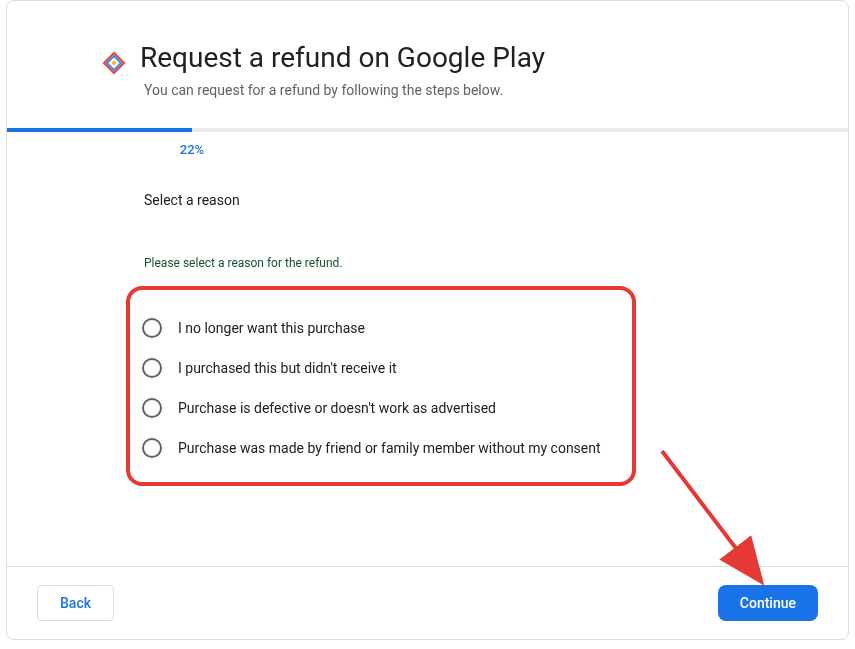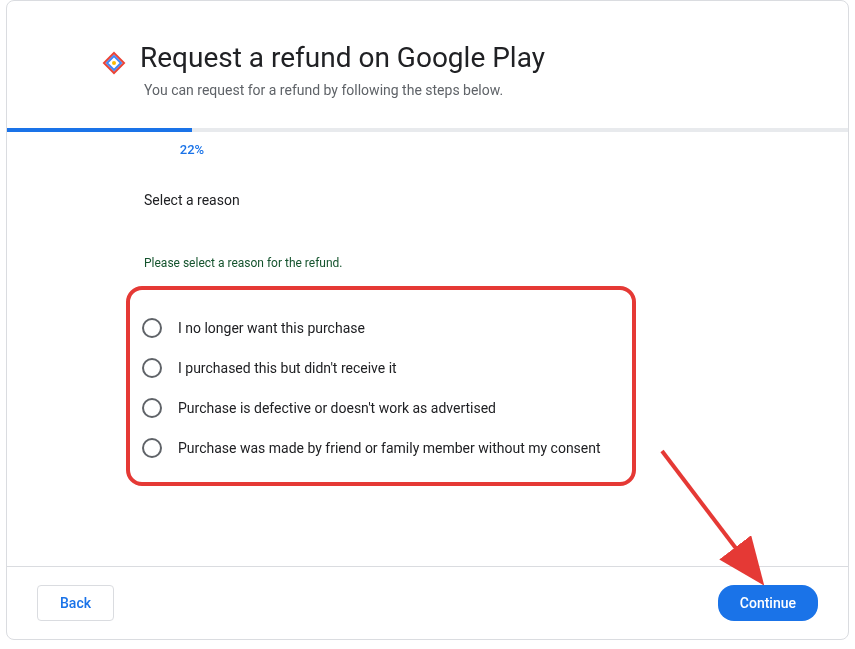--- a/index.html
+++ b/index.html
@@ -144,21 +144,21 @@
       padding: 9px 22px;
       font-size: 14px;
       font-weight: 500;
       color: #1a73e8;
       cursor: pointer;
       font-family: inherit;
     }
     .btn-continue {
       background: #1a73e8;
       border: none;
-      border-radius: 16px;
+      border-radius: 8px;
       padding: 10px 22px;
       font-size: 14px;
       font-weight: 500;
       color: #fff;
       cursor: pointer;
       font-family: inherit;
     }
     .arrow-annotation {
       position: absolute;
       pointer-events: none;

